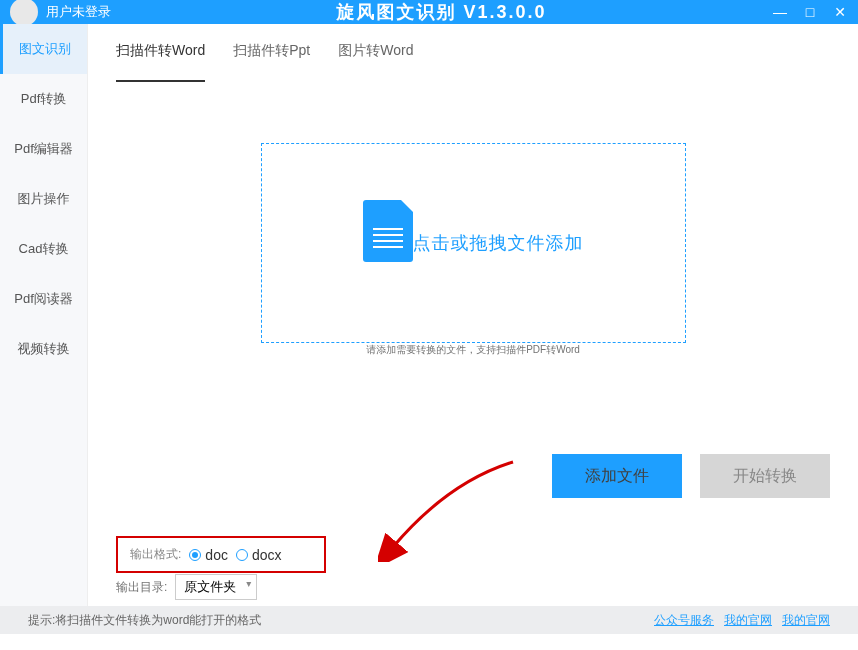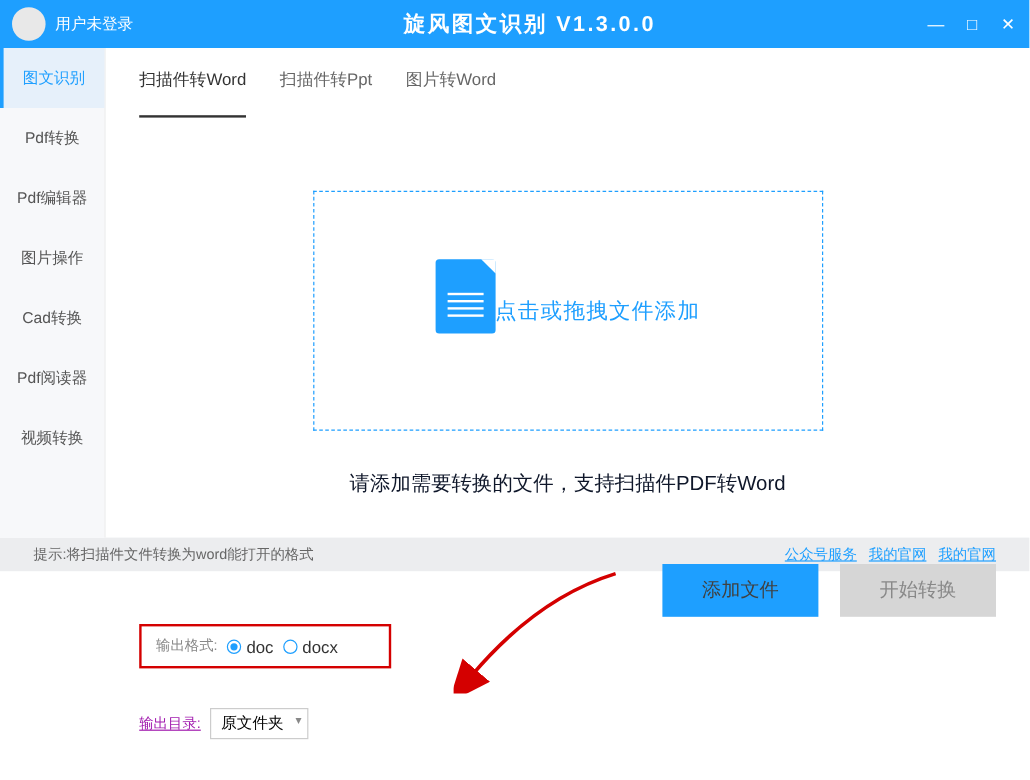--- a/index.html
+++ b/index.html
@@ -1,57 +1,57 @@
 <!DOCTYPE html>
 <html><head>
   <meta charset="utf-8">
   <style>
     * { margin: 0; padding: 0; box-sizing: border-box; font-family: "Microsoft YaHei", sans-serif; }
     body { width: 858px; height: 650px; background: #fff; overflow: hidden; position: relative; }
     
-    .titlebar { height: 40px; background: #1e9fff; display: flex; align-items: center; padding: 0 10px; color: #fff; }
+    .titlebar { height: 24px; background: #1e9fff; display: flex; align-items: center; padding: 0 10px; color: #fff; }
     .avatar { width: 28px; height: 28px; border-radius: 50%; background: #e8e8e8; margin-right: 8px; }
     .user-label { font-size: 13px; flex: 0 0 auto; }
     .titlebar-title { flex: 1; text-align: center; font-size: 18px; font-weight: bold; letter-spacing: 2px; }
     .win-controls { display: flex; gap: 14px; font-size: 14px; }
     .win-btn { cursor: pointer; width: 16px; text-align: center; }
     
-    .body-wrap { display: flex; height: 408px; }
+    .body-wrap { display: flex; height: 582px; }
     .sidebar { width: 88px; background: #f7f8fa; border-right: 1px solid #eee; }
     .sidebar-item { height: 50px; display: flex; align-items: center; justify-content: center; font-size: 13px; color: #555; cursor: pointer; }
     .sidebar-item.active { background: #e6f0fa; color: #1e9fff; border-left: 3px solid #1e9fff; }
     
     .main { flex: 1; padding: 18px 28px 0 28px; position: relative; }
     .tabs { display: flex; gap: 28px; border-bottom: 1px solid transparent; }
     .tab { font-size: 14px; color: #666; padding-bottom: 20px; cursor: pointer; }
     .tab.active { color: #333; border-bottom: 2px solid #333; font-weight: 500; }
     
     .drop-zone { margin: 60px auto 0; width: 425px; height: 200px; border: 1px dashed #1e9fff; display: flex; align-items: center; justify-content: center; cursor: pointer; }
     .doc-icon { width: 50px; height: 62px; background: #1e9fff; border-radius: 3px; position: relative; margin-bottom: 24px; }
     .doc-icon::before { content: ""; position: absolute; top: 0; right: 0; border-style: solid; border-width: 0 12px 12px 0; border-color: transparent #fff transparent transparent; }
     .doc-lines { position: absolute; bottom: 10px; left: 10px; right: 10px; }
     .doc-lines span { display: block; height: 2px; background: #fff; margin: 4px 0; }
     .drop-text { font-size: 18px; color: #1e9fff; letter-spacing: 1px; }
     
-    .hint { text-align: center; margin-top: 32px; font-size: 17px; color: #0f172a; }
+    .hint { text-align: center; font-size: 10px; color: #737373; }
     
     .action-row { position: absolute; right: 28px; top: 430px; display: flex; gap: 18px; }
     .btn { width: 130px; height: 44px; font-size: 16px; border: none; cursor: pointer; }
     .btn-primary { background: #1e9fff; color: #404040; }
     .btn-disabled { background: #d6d6d6; color: #888; }
     
-    .format-box { position: absolute; top: 480px; left: 28px; border: 2px solid #d40000; padding: 8px 12px; display: flex; align-items: center; gap: 8px; width: 210px; }
+    .format-box { position: absolute; top: 512px; left: 28px; border: 2px solid #d40000; padding: 8px 12px; display: flex; align-items: center; gap: 8px; width: 210px; }
     .format-label { font-size: 12px; color: #888; }
     .radio-wrap { display: flex; align-items: center; gap: 4px; cursor: pointer; }
     .radio { width: 12px; height: 12px; border: 1px solid #1e9fff; border-radius: 50%; display: inline-flex; align-items: center; justify-content: center; }
     .radio.checked::after { content: ""; width: 6px; height: 6px; background: #1e9fff; border-radius: 50%; }
     .radio-text { font-size: 14px; color: #333; }
     
     .outdir-row { position: absolute; top: 550px; left: 28px; display: flex; align-items: center; gap: 8px; }
-    .outdir-label { font-size: 12px; color: #a21caf; text-decoration: underline; }
+    .outdir-label { font-size: 12px; color: #737373; }
     .outdir-select { border: 1px solid #ccc; padding: 3px 20px 3px 8px; font-size: 13px; position: relative; cursor: pointer; background: #fff; }
     .outdir-select::after { content: "▾"; position: absolute; right: 5px; color: #888; font-size: 10px; }
     
     .arrow-svg { position: absolute; top: 428px; left: 290px; pointer-events: none; }
     
     .statusbar { height: 28px; background: #ecedef; display: flex; align-items: center; padding: 0 28px; font-size: 12px; color: #666; }
     .statusbar .links { margin-left: auto; display: flex; gap: 10px; }
     .statusbar a { color: #1e9fff; text-decoration: underline; cursor: pointer; }
   </style>
 </head>

